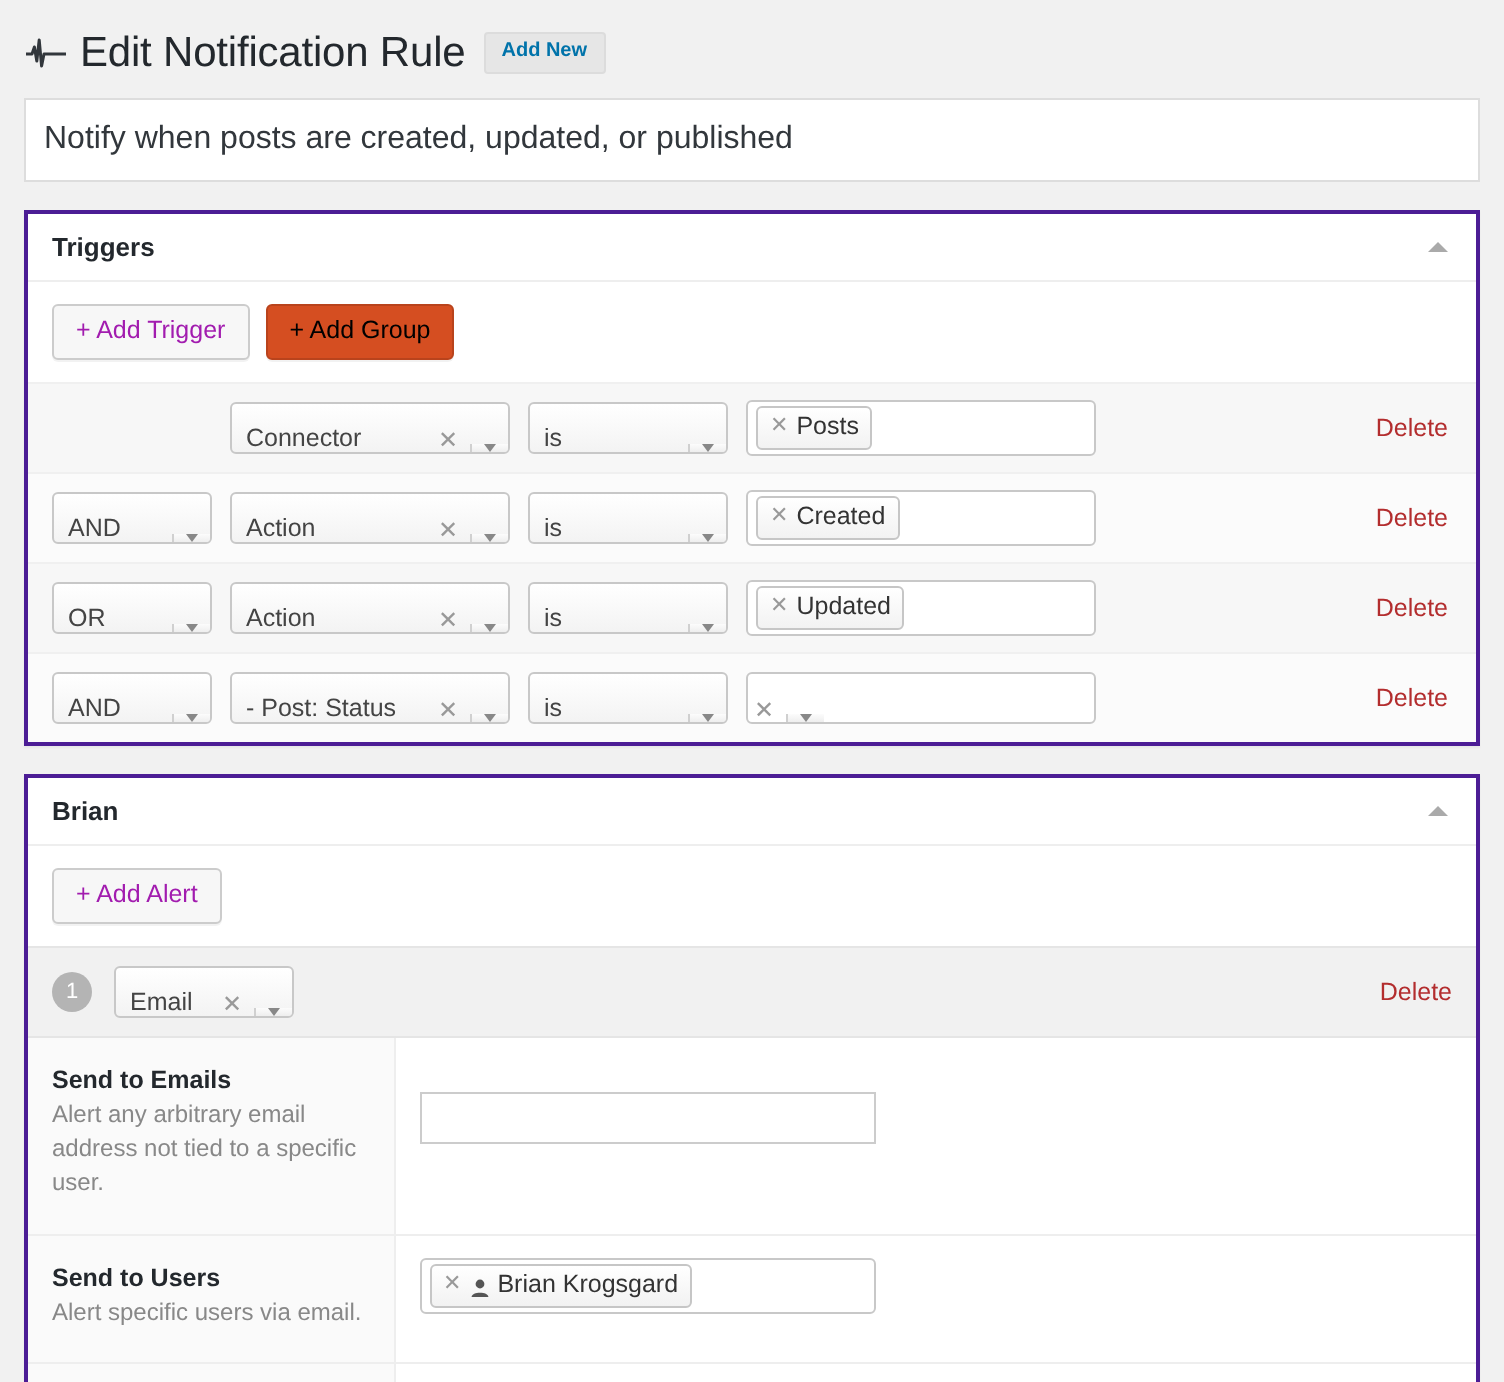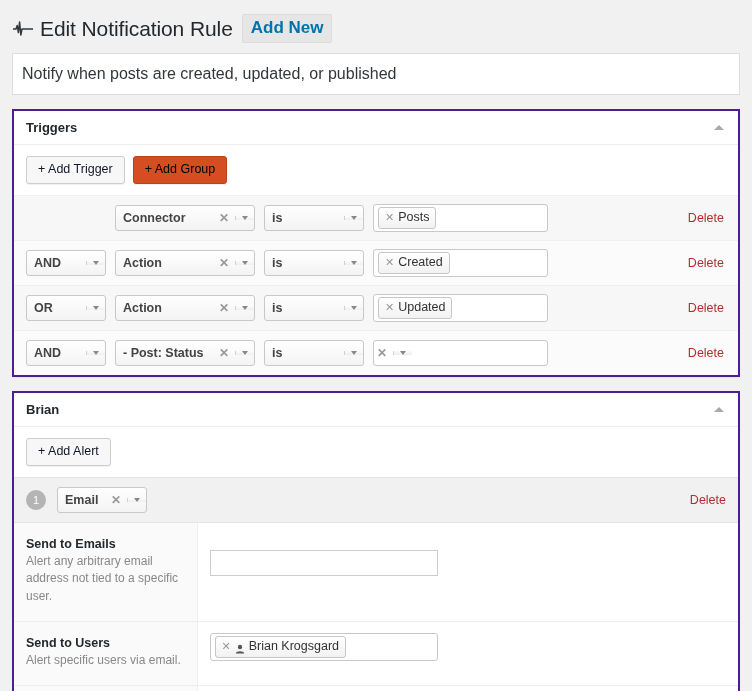--- a/index.html
+++ b/index.html
@@ -19,21 +19,21 @@
     display: flex; align-items: center;
     padding: 14px 0 10px 12px;
     text-align: center;
   }
   .stream-icon { width: 22px; height: 22px; margin-right: 6px; flex: 0 0 auto; display:block; }
   .page-title {
     font-size: 21px; font-weight: 400; color: #23282d;
     line-height: 1.2; margin: 0; letter-spacing: -0.1px;
   }
   .add-new-btn {
-    margin-left: 9px; font-size: 17px; font-weight: bold;
+    margin-left: 9px; font-size: 10px; font-weight: bold;
     color: #0073aa; background: #e6e6e6;
     border: 1px solid #dcdcdc; border-radius: 2px;
     padding: 3px 8px 4px; line-height: 1.2; cursor: pointer;
     text-decoration: none; display: inline-block;
   }
 
   
   .title-input-wrap { padding: 0 12px; }
   .title-input {
     width: 100%; height: 34px;
@@ -62,21 +62,21 @@
     border-bottom: 5px solid #aaa;
     cursor: pointer; margin-right: 2px;
   }
   .postbox-body { padding: 0; }
 
   
   .btn-row { padding: 11px 12px; display: flex; gap: 8px; align-items: center; }
   .btn {
     display: inline-block; font-size: 12.5px; line-height: 1.5;
     padding: 3px 11px 4px; border-radius: 3px; cursor: pointer;
-    border: 1px solid #ccc; background: #f7f7f7; color: #0f172a;
+    border: 1px solid #ccc; background: #f7f7f7; color: #a21caf;
     font-family: "Liberation Sans", sans-serif;
     box-shadow: 0 1px 0 rgba(0,0,0,.05);
   }
   .btn-primary {
     background: #d54e21; border-color: #b9431c; color: #000000;
     font-weight: normal;
   }
 
   
   .trigger-row {
@@ -91,25 +91,24 @@
   .slot-operator { width: 100px; }
   .slot-value { width: 175px; }
   .spacer-relation { width: 80px; margin-right: 9px; }
   .row-delete {
     margin-left: auto; color: #b32d2e; font-size: 12.5px;
     cursor: pointer; text-decoration: none; padding-right: 2px;
   }
 
   
   .s2 {
-    display: flex; align-items: center; height: 26px;
+    display: flex; align-items: flex-end; height: 26px;
     border: 1px solid #c8c8c8; border-radius: 3px;
     background: linear-gradient(#fff 0%, #f3f3f3 100%);
     overflow: hidden;
-    font-weight: bold;
   }
   .s2-text {
     flex: 1 1 auto; display: flex; align-items: center;
     padding: 0 4px 0 7px; font-size: 12.5px; color: #444;
     white-space: nowrap; overflow: hidden;
   }
   .s2-clear {
     display: flex; align-items: center; padding: 0 6px 0 3px;
     color: #999; font-size: 12px; cursor: pointer; line-height: 1;
   }

